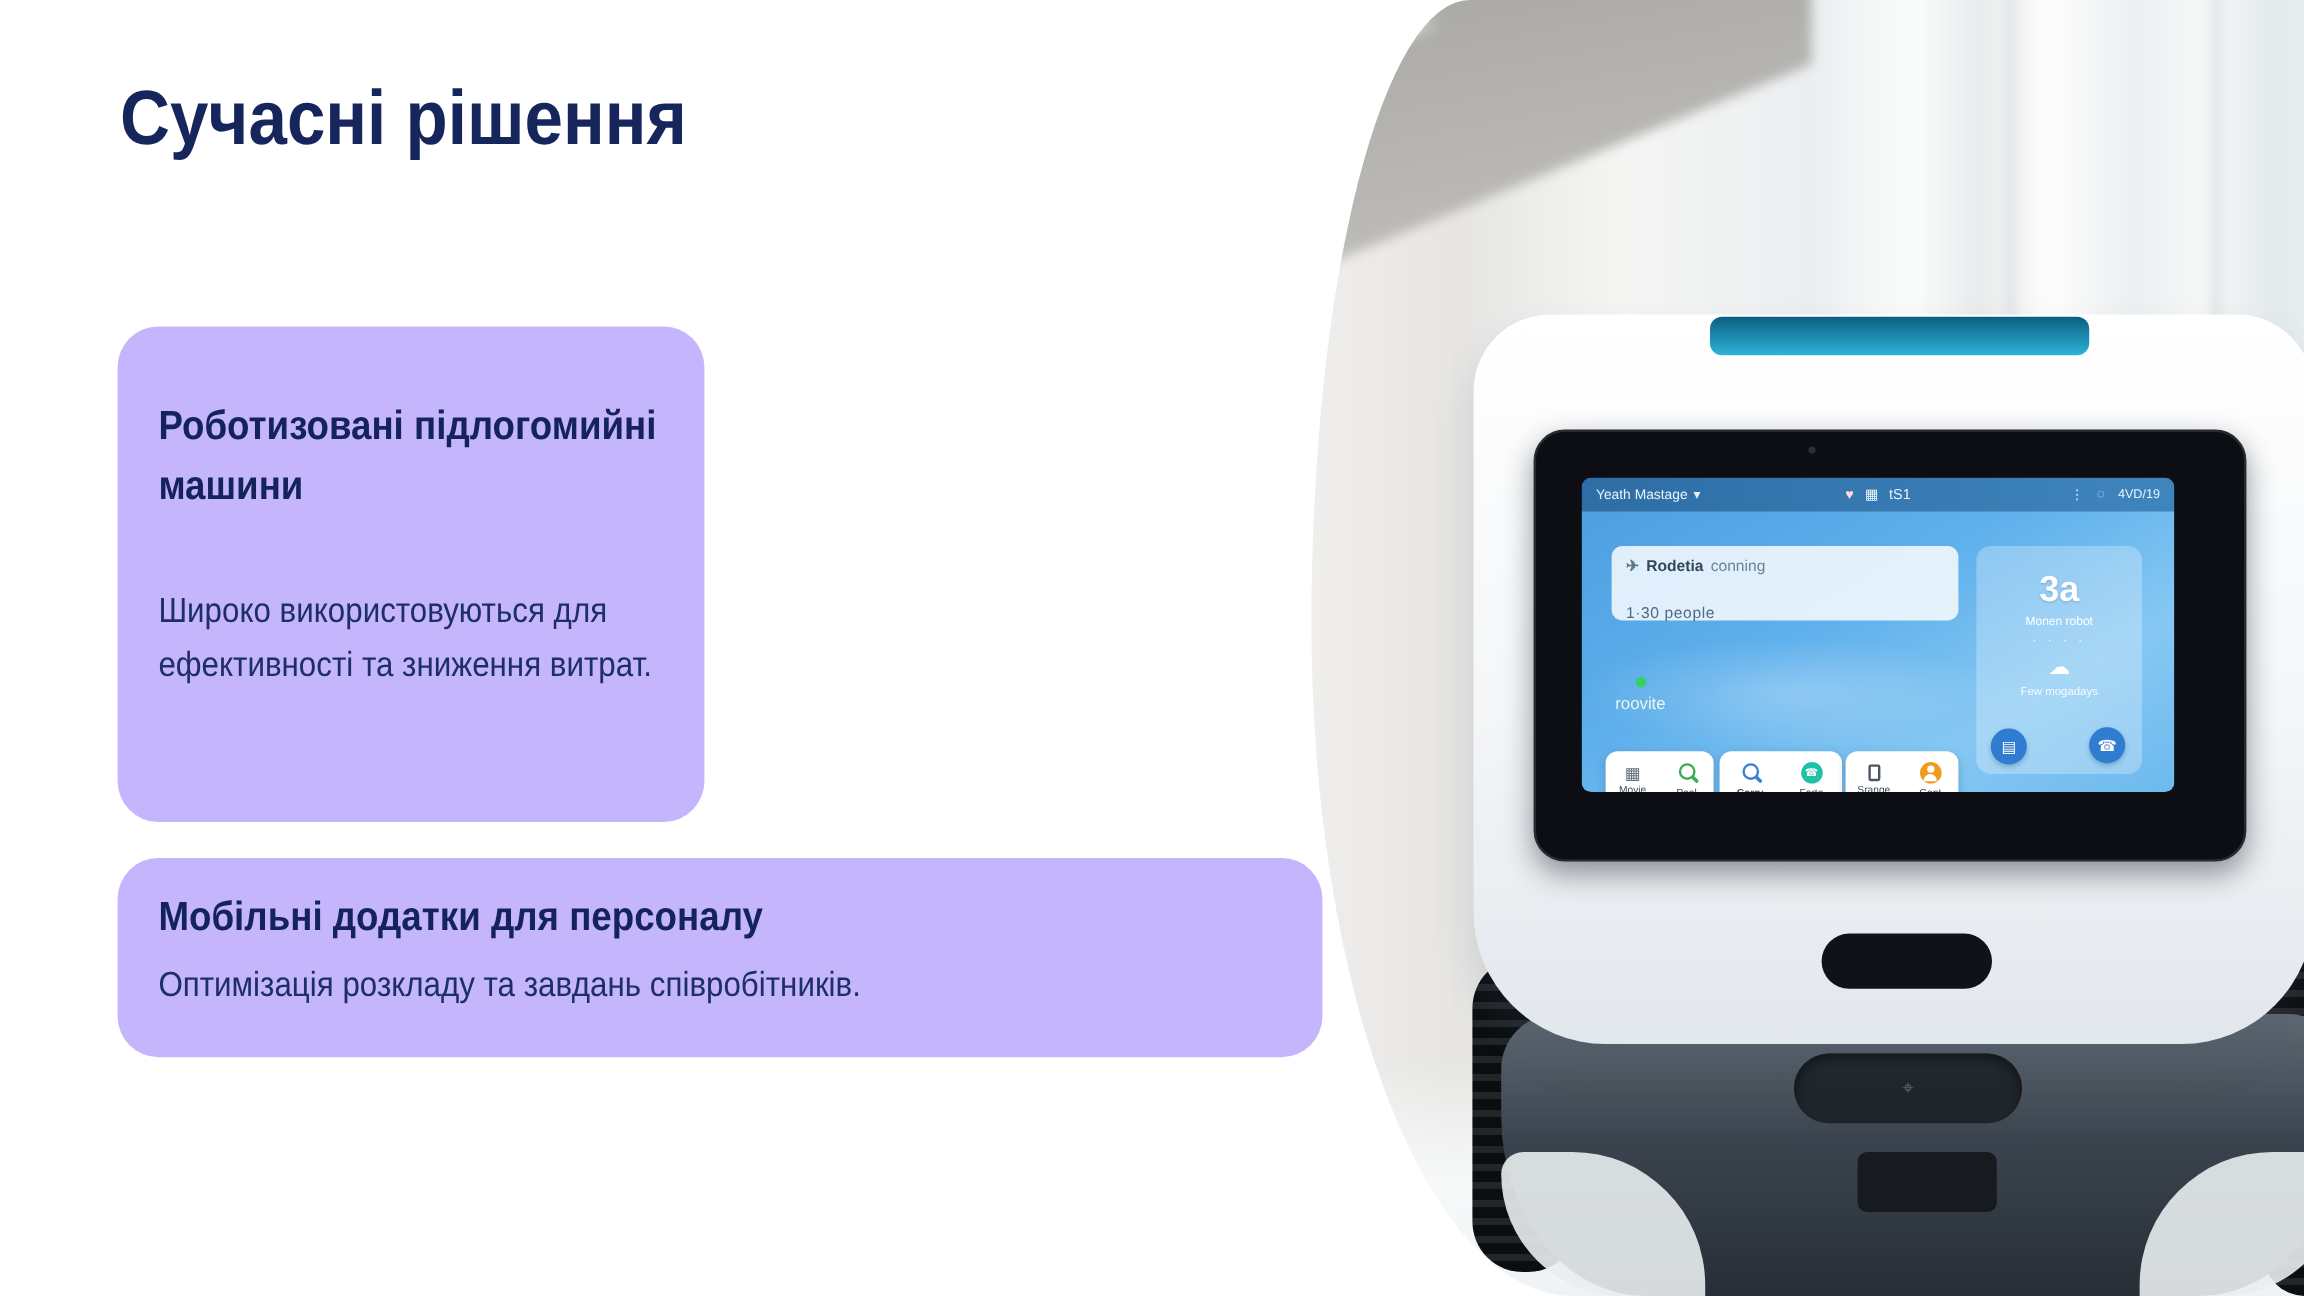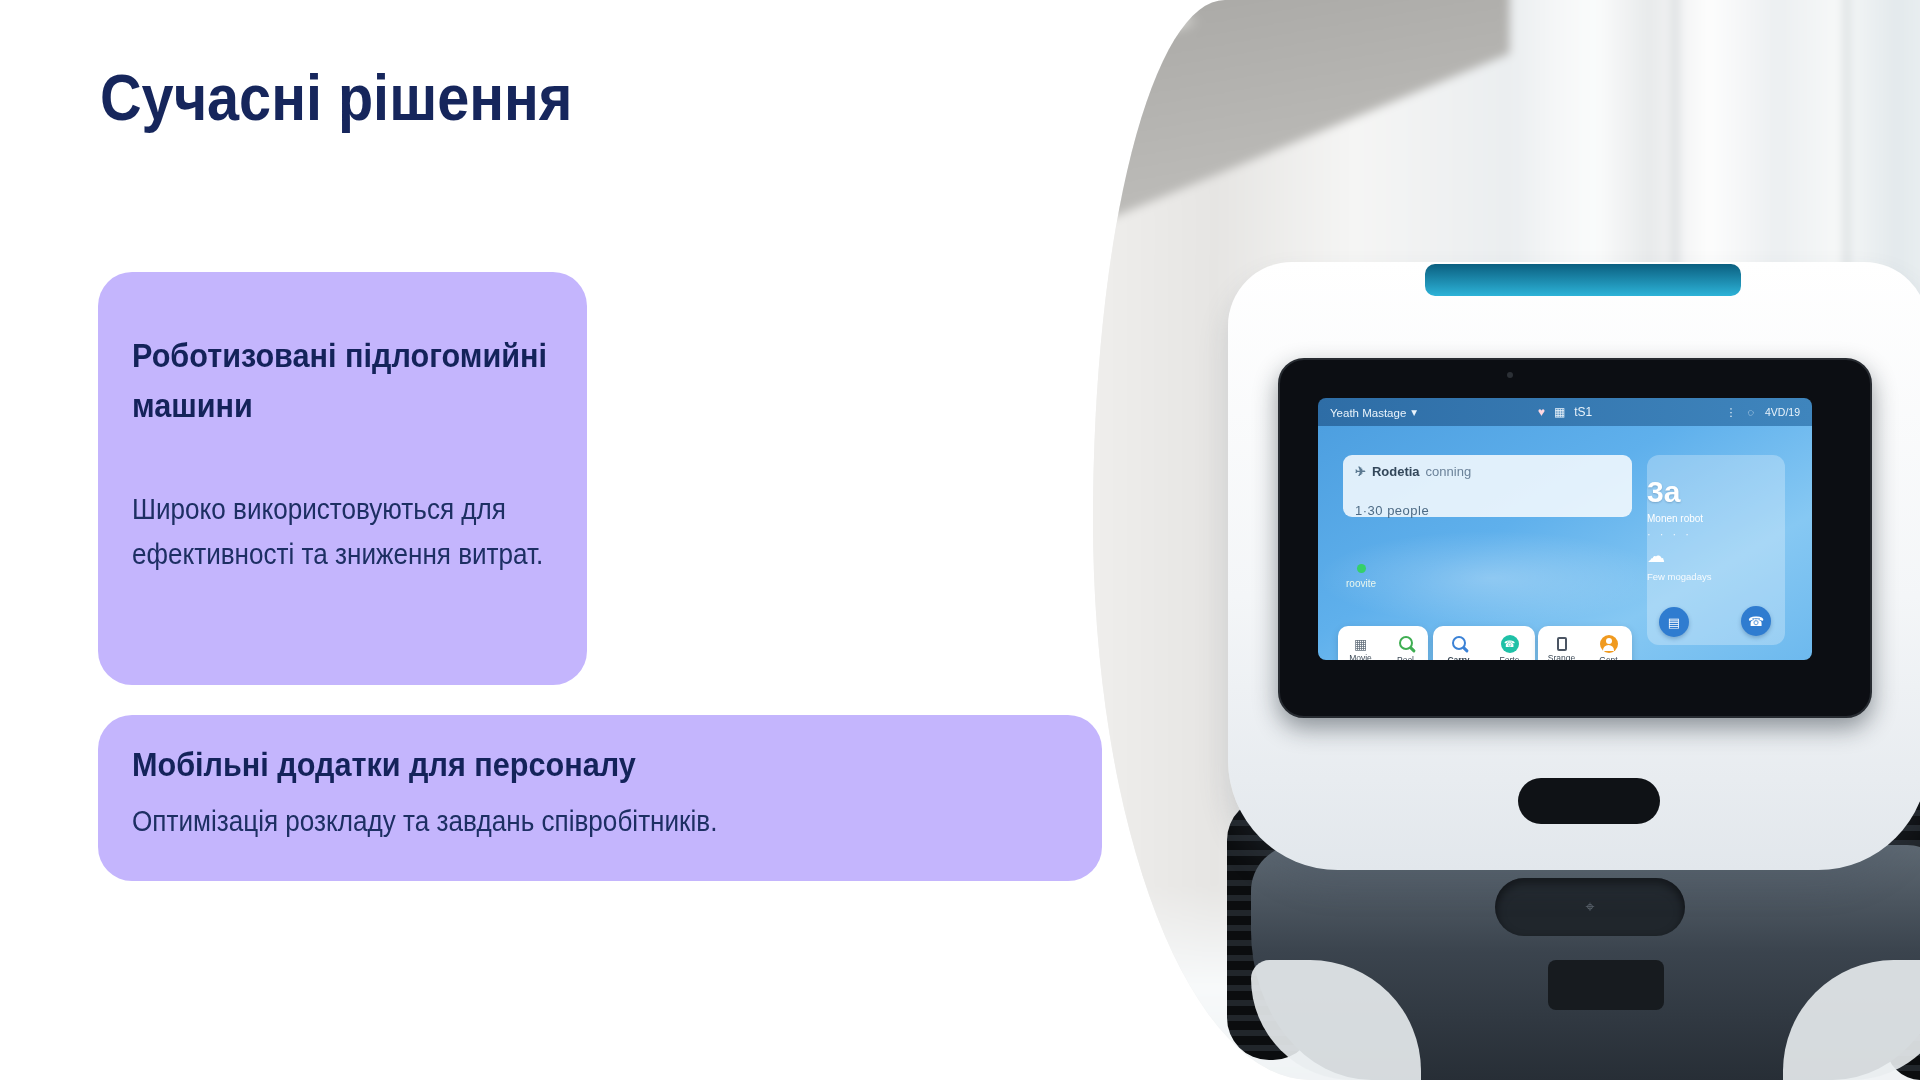--- a/index.html
+++ b/index.html
@@ -83,23 +83,23 @@
   .task-card{position:absolute;left:25px;top:29px;width:289px;height:62px;border-radius:9px;
       background:rgba(255,255,255,.82);padding:9px 12px;box-sizing:border-box;}
   .task-title{font-size:13px;font-weight:700;color:#33475a;display:flex;align-items:center;gap:6px;}
   .task-title .lite{font-weight:400;color:#6b8299;}
   .task-sub{font-size:13px;color:#4d6b85;margin-top:24px;letter-spacing:.5px;}
   .ring-box{position:absolute;left:150px;top:61px;width:108px;height:108px;}
   .ring-value{position:absolute;inset:0;display:flex;align-items:center;justify-content:center;
       color:#ffffff;font-size:40px;font-weight:700;text-shadow:0 1px 3px rgba(30,60,90,.35);}
   .status{position:absolute;left:28px;top:138px;text-align:center;}
   .status-dot{width:9px;height:9px;border-radius:50%;background:#35d06a;margin:0 auto;}
-  .status-label{margin-top:5px;font-size:10px;color:#eaf7ee;}
+  .status-label{margin-top:5px;font-size:14px;color:#eaf7ee;}
   .side-panel{position:absolute;left:329px;top:29px;width:138px;height:190px;border-radius:12px;
-      background:rgba(255,255,255,.28);color:#ffffff;text-align:left;padding-top:20px;box-sizing:border-box;}
+      background:rgba(255,255,255,.28);color:#ffffff;text-align:center;padding-top:20px;box-sizing:border-box;}
   .panel-big{font-size:30px;font-weight:700;text-shadow:0 1px 2px rgba(40,80,120,.3);}
   .panel-name{font-size:10px;margin-top:4px;}
   .panel-dots{font-size:11px;letter-spacing:3px;opacity:.85;margin-top:4px;}
   .panel-cloud{font-size:18px;margin-top:5px;}
   .panel-note{font-size:9.5px;opacity:.9;margin-top:4px;}
   .circle-btn{position:absolute;width:30px;height:30px;border-radius:50%;background:#2f7cd0;
       display:flex;align-items:center;justify-content:center;color:#fff;font-size:13px;
       box-shadow:0 2px 4px rgba(20,60,110,.3);}
   .dock{position:absolute;top:200px;height:47px;background:#ffffff;border-radius:10px;
       box-shadow:0 3px 7px rgba(30,70,110,.25);display:flex;align-items:center;justify-content:space-around;}

